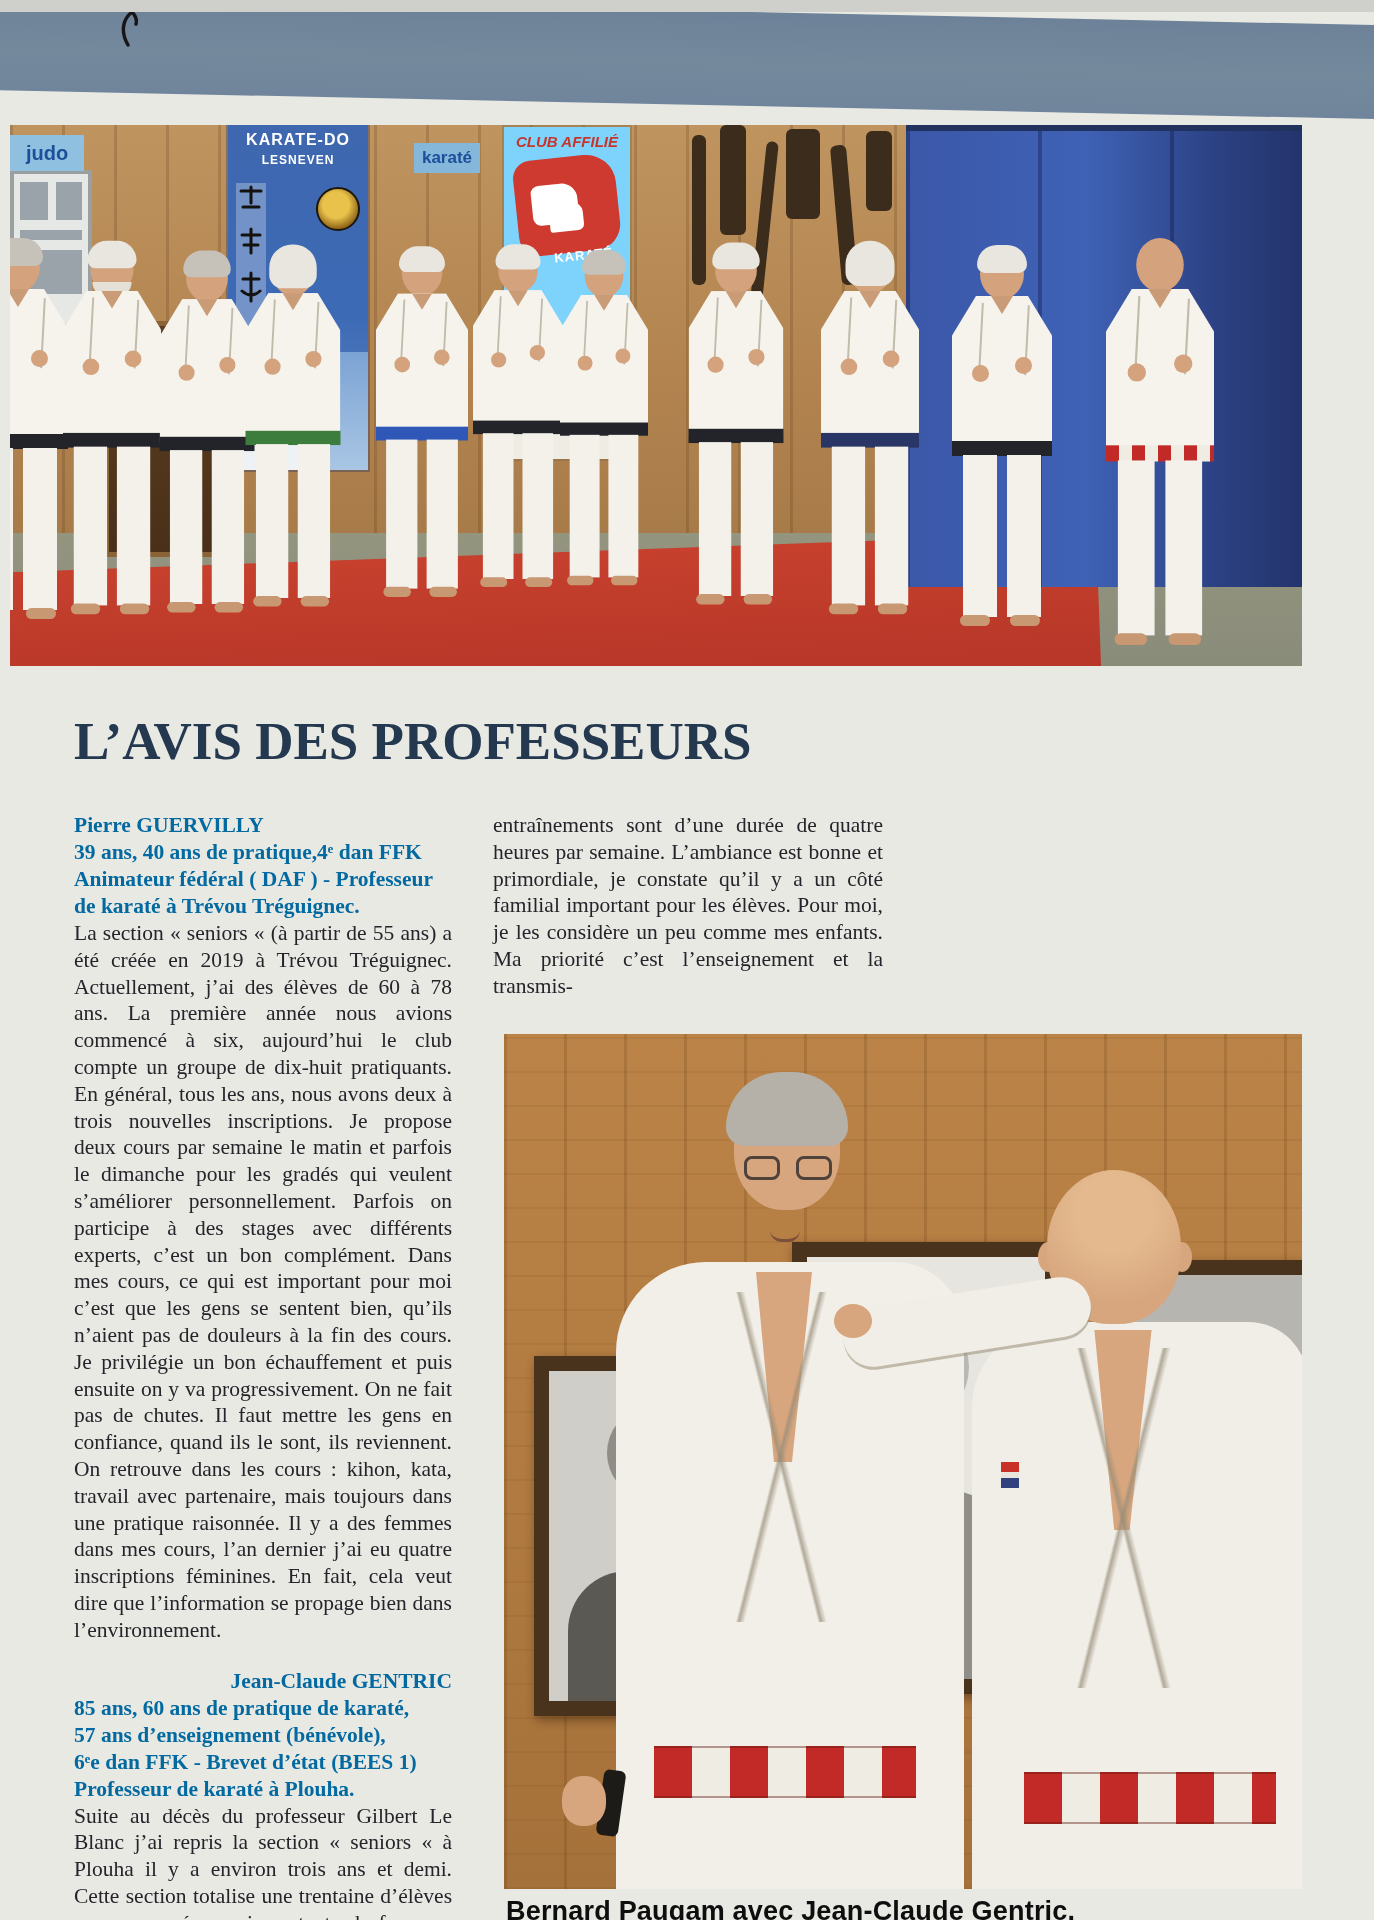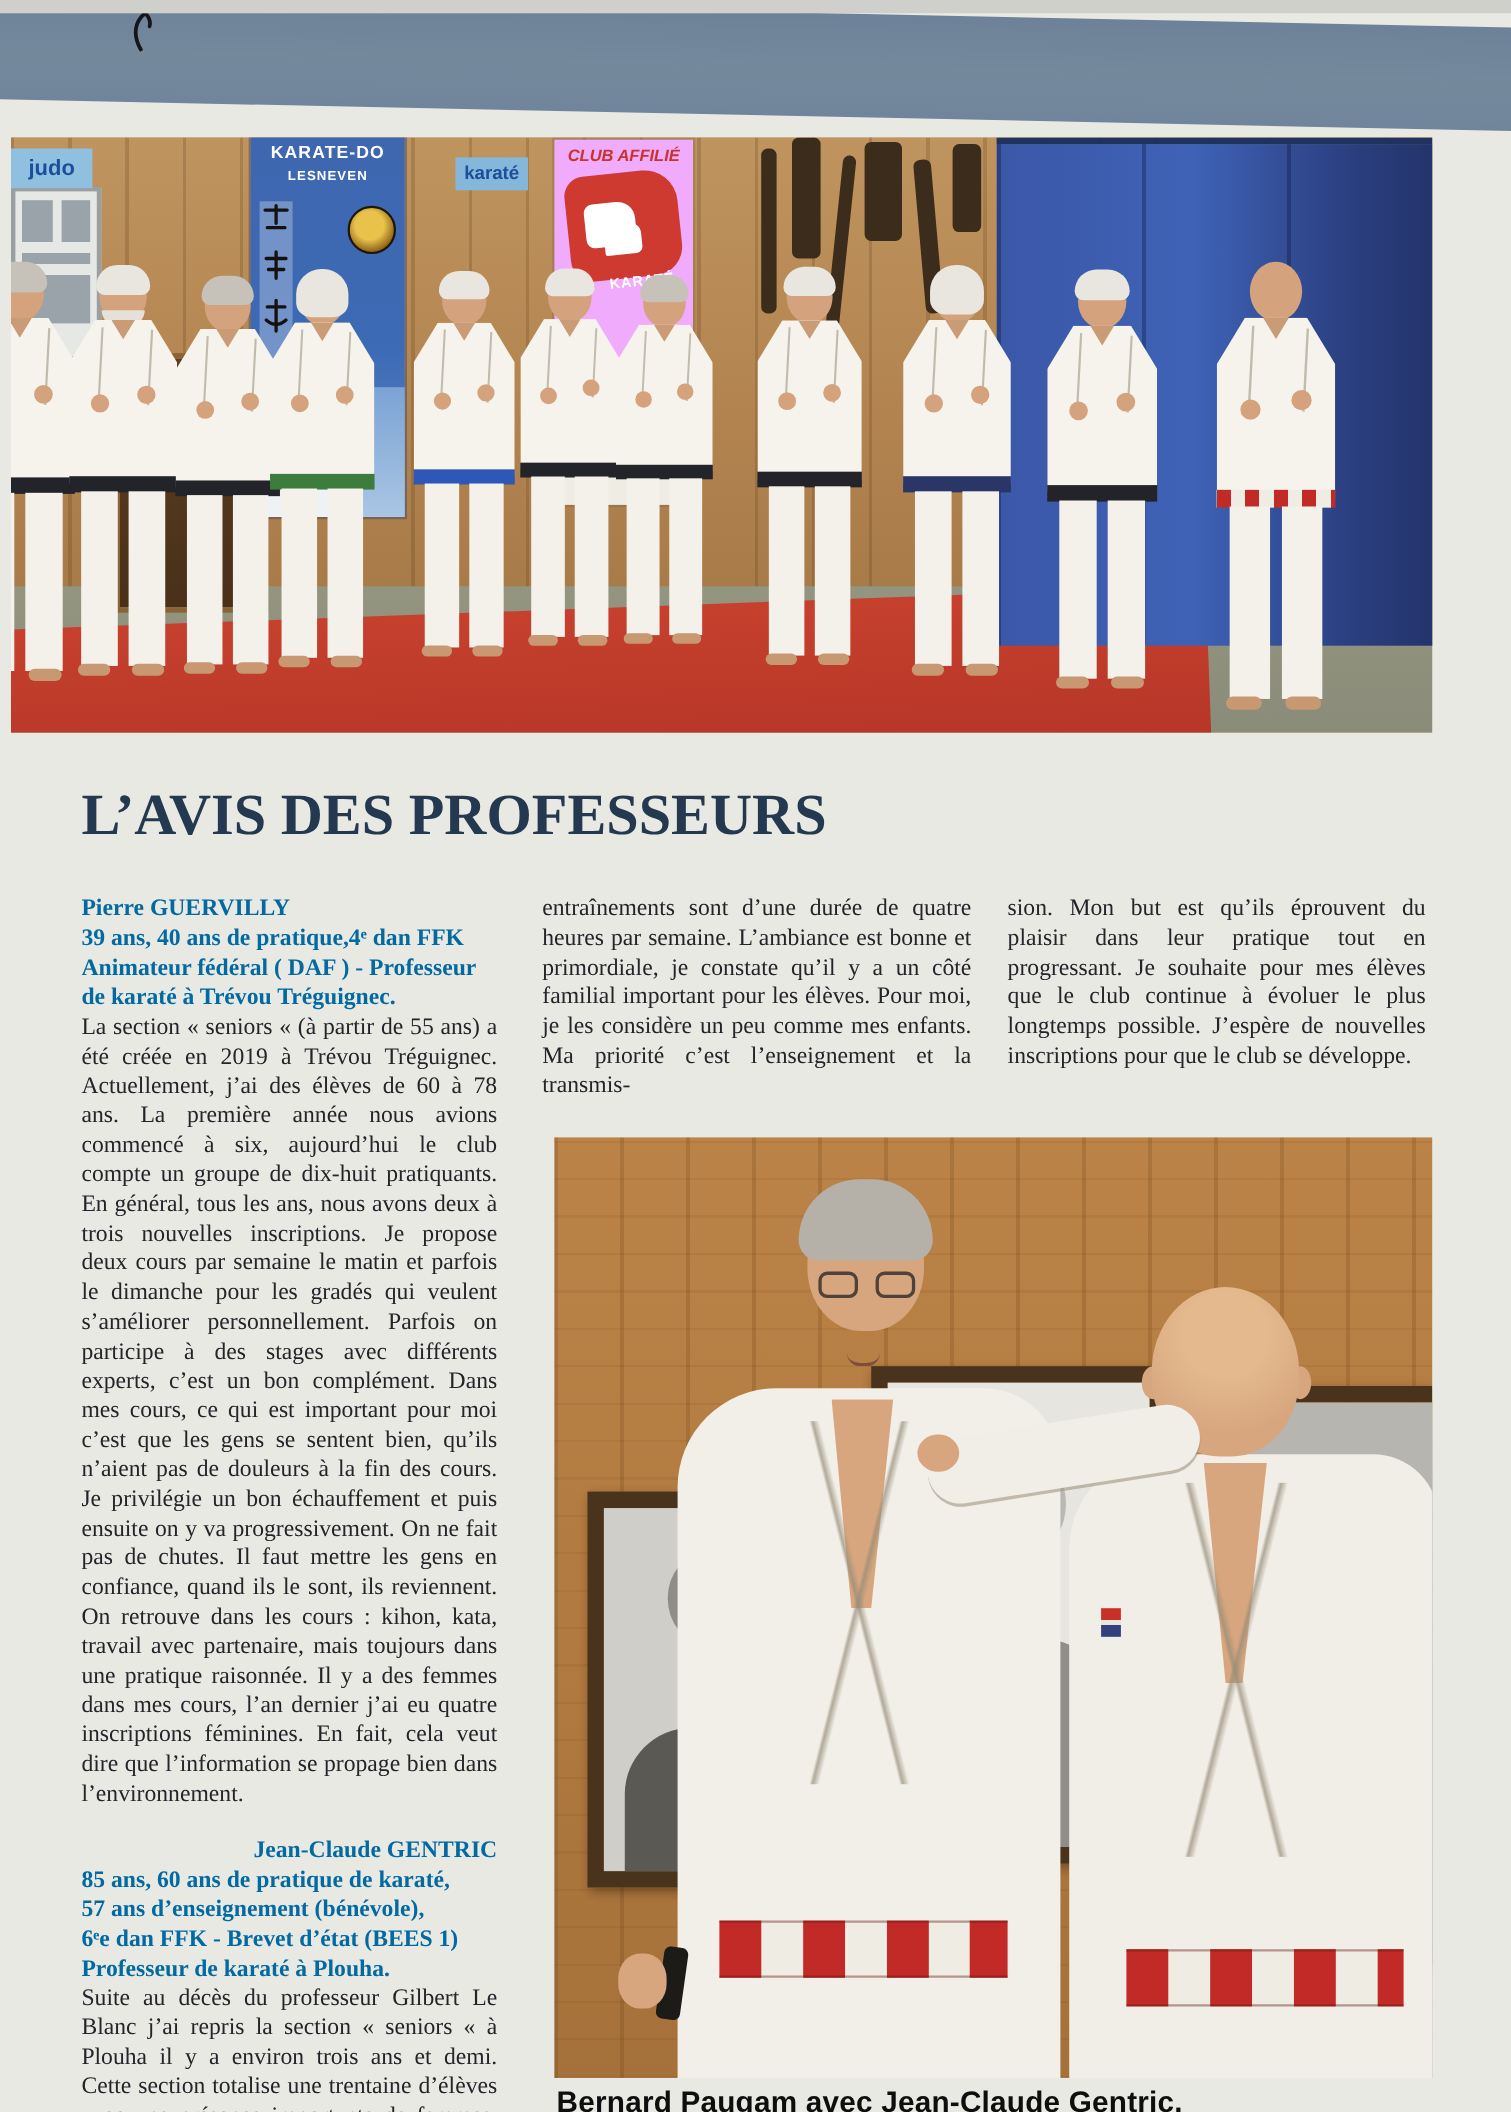--- a/index.html
+++ b/index.html
@@ -88,21 +88,21 @@
     background:radial-gradient(circle at 45% 40%, #e8c24a 0 40%, #8a5e16 75%, #2c2108 100%);
     border:2px solid #1c1708;
   }
   .mountain { position:absolute; left:0; bottom:0; width:100%; height:118px;
     background:linear-gradient(180deg,#7ba3d4,#a9c6e4); overflow:hidden; }
   .mountain:before { content:""; position:absolute; left:-14px; bottom:-8px;
     width:110px; height:86px; background:#eef2f5;
     clip-path:polygon(0 100%,38% 0,62% 38%,80% 12%,100% 100%); }
   .club-banner {
     position:absolute; left:494px; top:2px; width:126px; height:200px;
-    background:#f0abfc; box-shadow:0 0 0 2px rgba(120,100,70,.35);
+    background:#7dd3fc; box-shadow:0 0 0 2px rgba(120,100,70,.35);
   }
   .club-title { color:#c6352c; font:italic bold 15px "Liberation Sans",sans-serif;
     text-align:center; margin-top:6px; white-space:nowrap; overflow:hidden; }
   .fist-logo {
     position:absolute; left:12px; top:30px; width:102px; height:96px; border-radius:18px 30px 26px 20px;
     background:#cf3a30; transform:rotate(-6deg);
   }
   .fist-logo:before { content:""; position:absolute; left:16px; top:26px; width:46px; height:40px;
     background:#fff; border-radius:8px 16px 12px 8px;
     box-shadow:10px 14px 0 -6px #fff; }
@@ -472,23 +472,20 @@
     <p class="bold-line mt">Jean-Claude GENTRIC</p>
     <p class="bold-line">85 ans, 60 ans de pratique de karaté,</p>
     <p class="bold-line">57 ans d’enseignement (bénévole),</p>
     <p class="bold-line">6ᵉe dan FFK - Brevet d’état (BEES 1)</p>
     <p class="bold-line">Professeur de karaté à Plouha.</p>
     <p class="body-text">Suite au décès du professeur Gilbert Le Blanc j’ai repris la section « seniors « à Plouha il y a environ trois ans et demi. Cette section totalise une trentaine d’élèves avec une présence importante de femmes. Les</p>
   </div>
   <div class="col col2">
     <p class="body-text">entraînements sont d’une durée de quatre heures par semaine. L’ambiance est bonne et primordiale, je constate qu’il y a un côté familial important pour les élèves. Pour moi, je les considère un peu comme mes enfants. Ma priorité c’est l’enseignement et la transmis-</p>
   </div>
-  <div class="col col3">
-    <p class="body-text">sion. Mon but est qu’ils éprouvent du plaisir dans leur pratique tout en progressant. Je souhaite pour mes élèves que le club continue à évoluer le plus longtemps possible. J’espère de nouvelles inscriptions pour que le club se développe.</p>
-  </div>
 
   <div class="photo-bottom">
     <div class="frame f1p">
       <div class="portrait">
           <div class="bust-head"></div>
           <div class="p-bust"></div>
         </div>
     </div>
     <div class="frame f2p">
       <div class="portrait">

